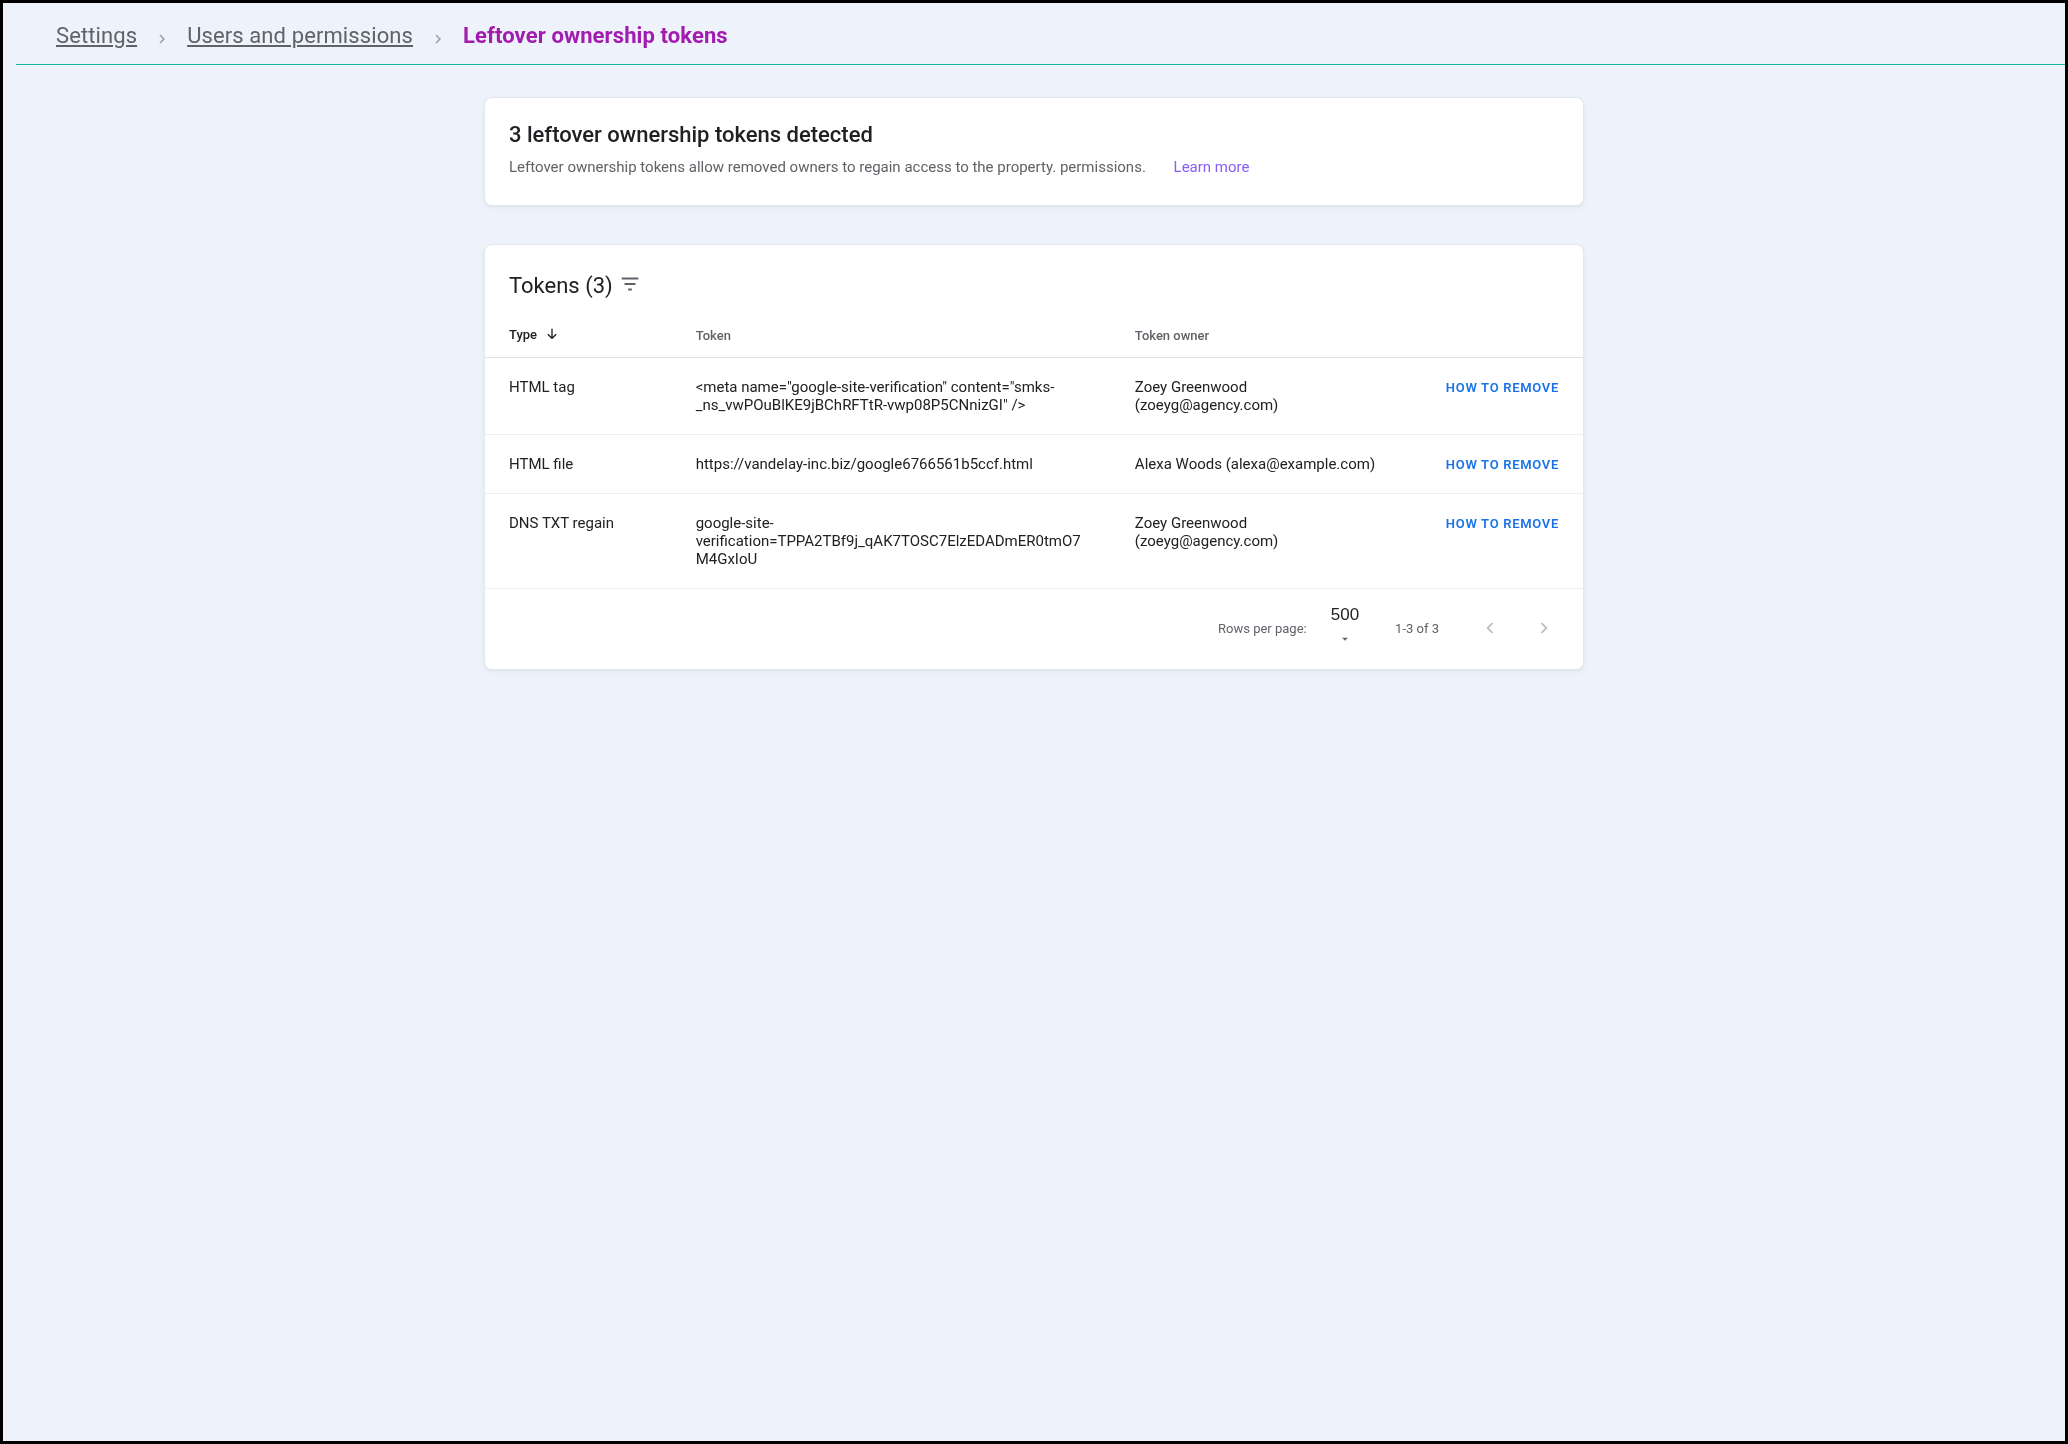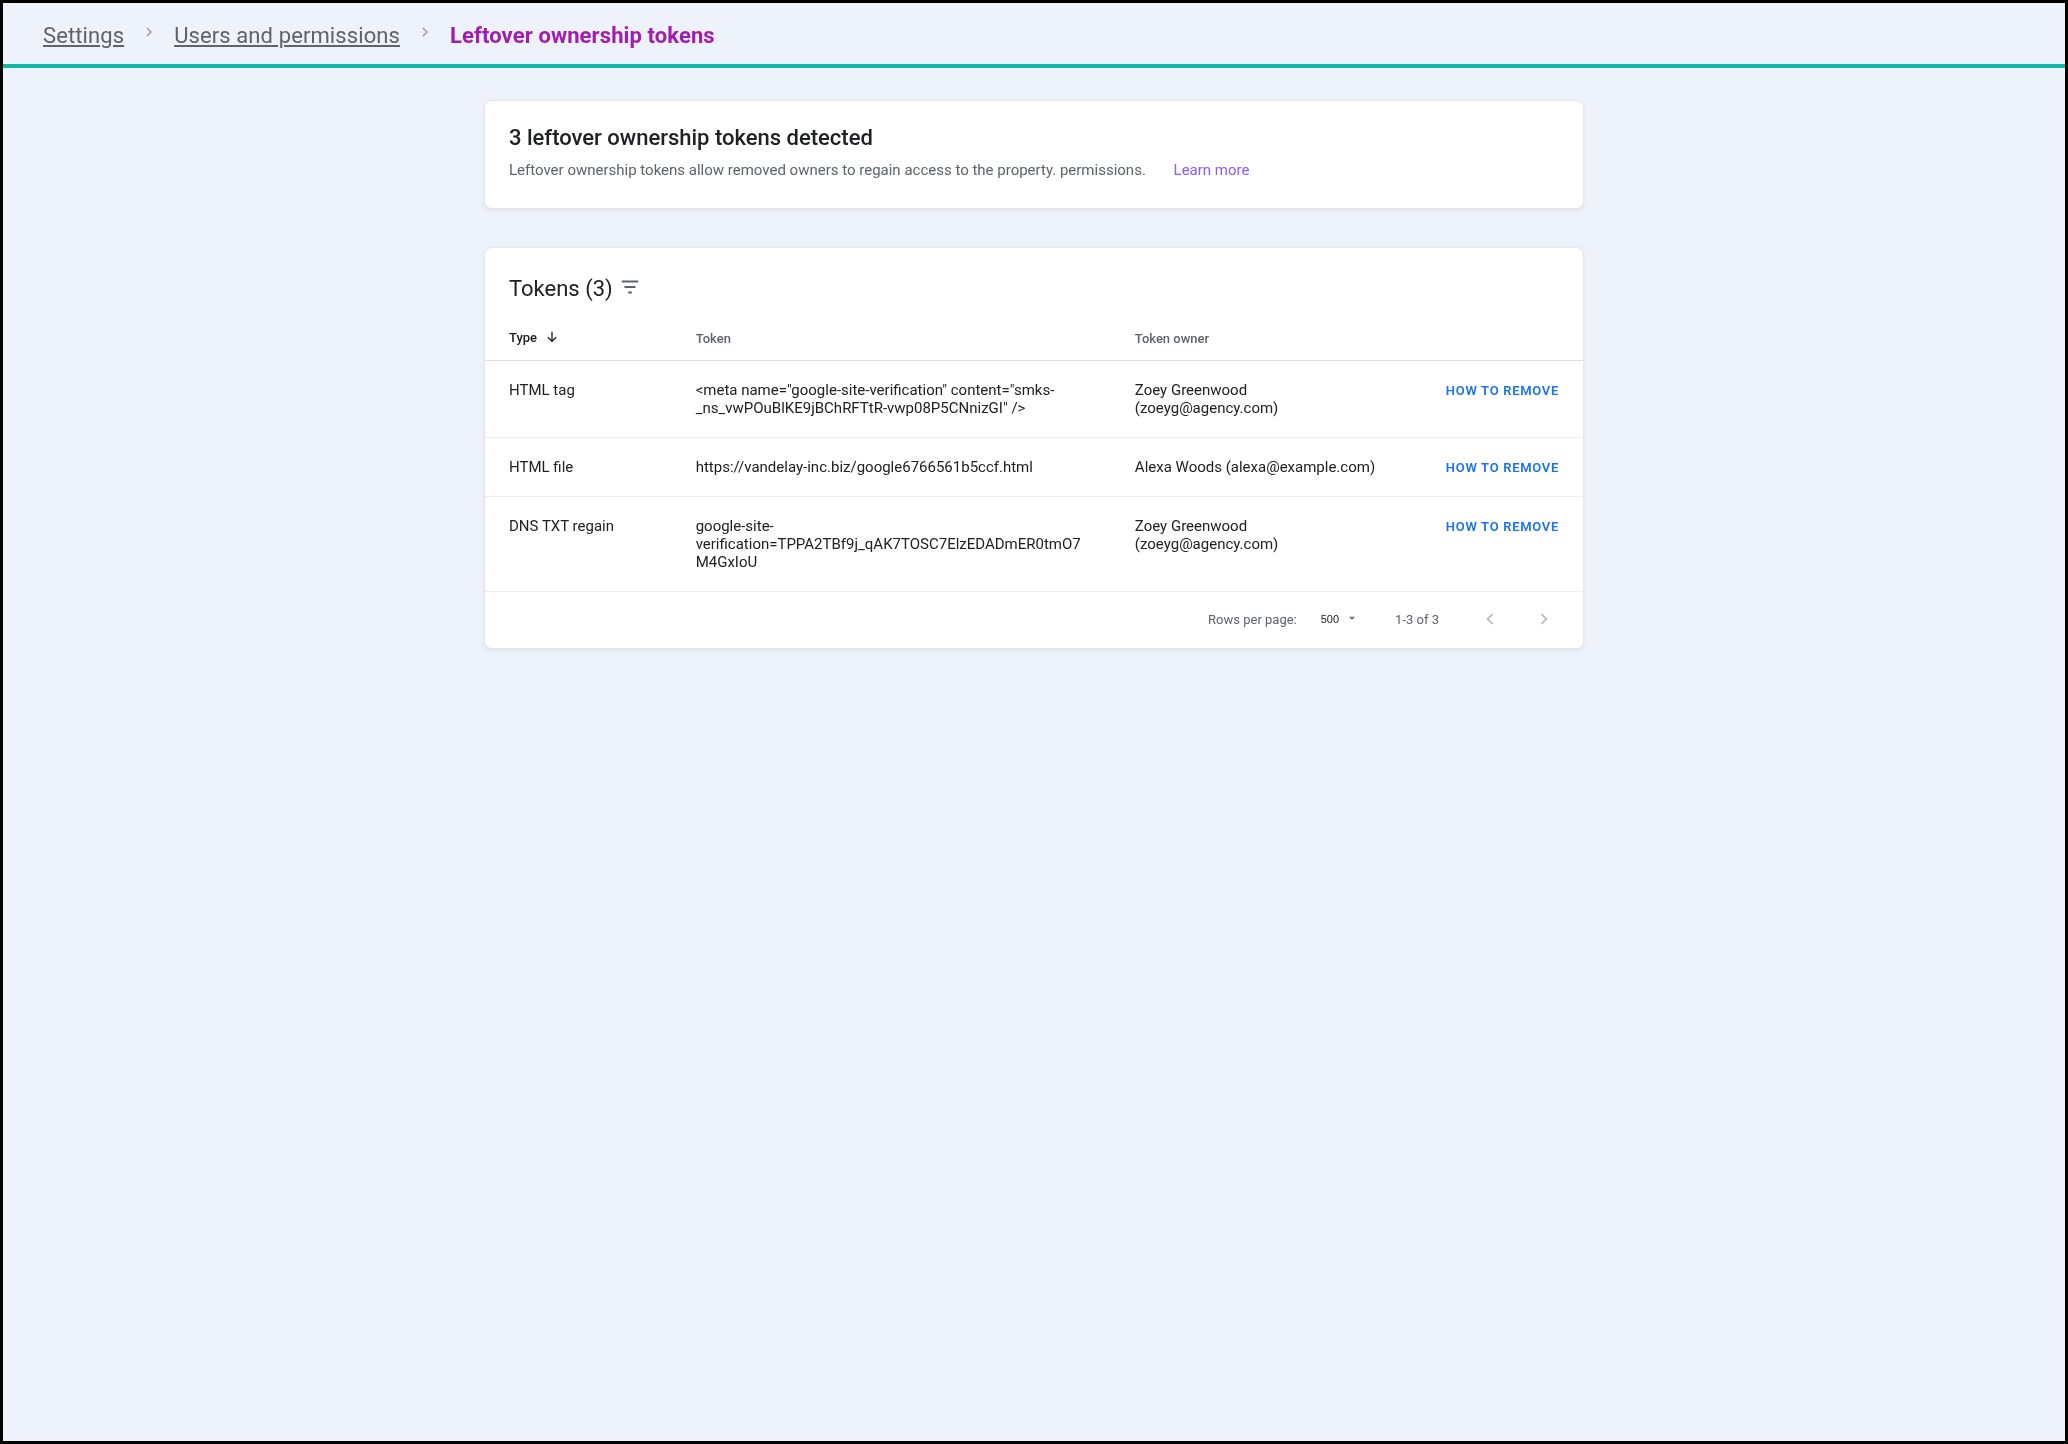--- a/index.html
+++ b/index.html
@@ -14,24 +14,25 @@
   .frame {
     border: 3px solid #000;
     min-height: 100%;
     display: flex;
     flex-direction: column;
   }
 
   
   .crumbs {
     display: flex;
-    align-items: flex-start;
+    align-items: flex-end;
     gap: 16px;
     padding: 20px 40px 16px 40px;
-    border-bottom: 4px solid #14b8a6;
+    border-bottom: 1px solid #14b8a6;
+    margin-left: 13px;
   }
   .crumb {
     font-size: 22px;
     color: #5f6368;
     letter-spacing: .1px;
   }
   .crumb.active {
     color: #a21caf;
     font-weight: 700;
   }
@@ -137,26 +138,27 @@
     padding: 12px 24px 14px;
     border-top: 1px solid #eceff1;
     color: #5f6368;
     font-size: 13px;
   }
   .rpp { display: flex; align-items: center; gap: 24px; }
   .rpp-select {
     display: inline-flex;
     align-items: center;
     gap: 6px;
-    font-size: 11px;
+    font-size: 17px;
     color: #202124;
     background: none;
     border: none;
     cursor: pointer;
     padding: 4px 0;
+    flex-direction: column;
   }
   .nav-btns { display: flex; gap: 24px; align-items: center; }
   .nav-btn {
     background: none;
     border: none;
     cursor: pointer;
     color: #bdbdbd;
     padding: 4px;
     border-radius: 50%;
   }

